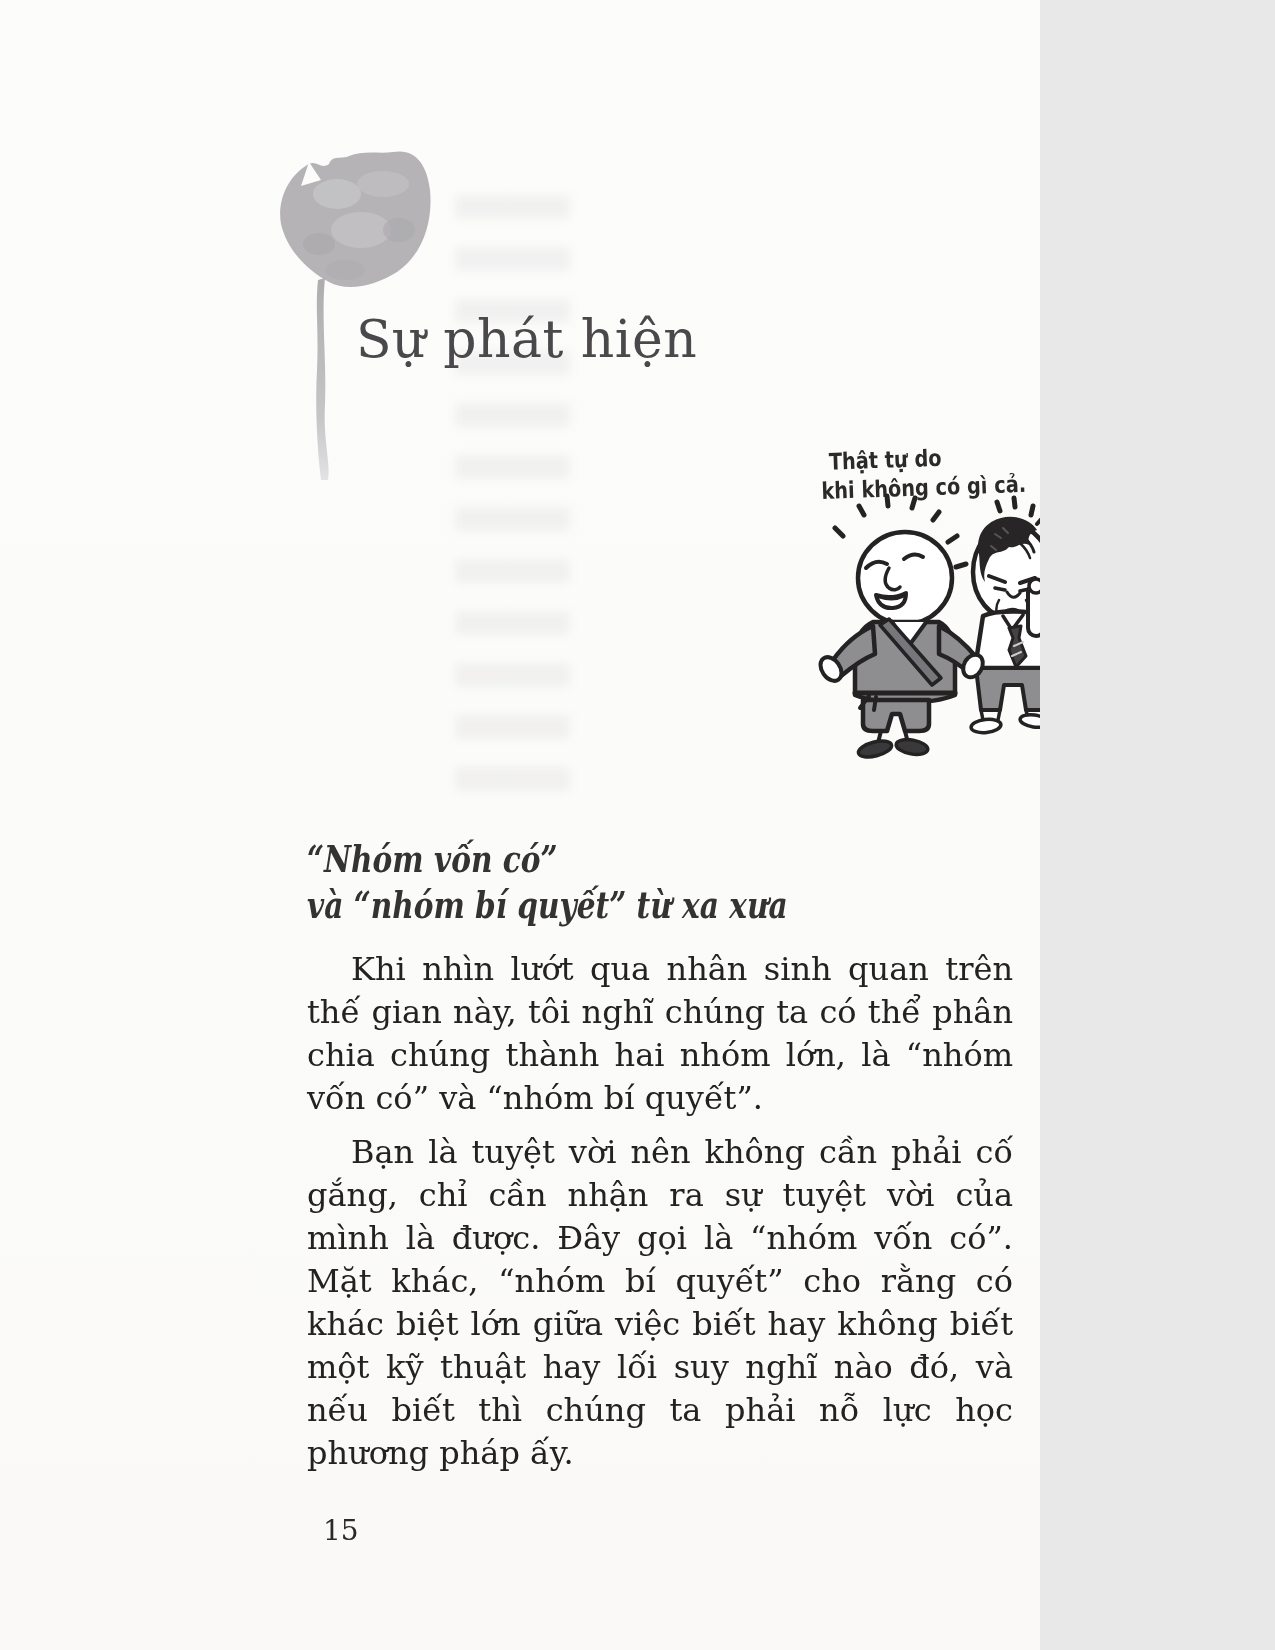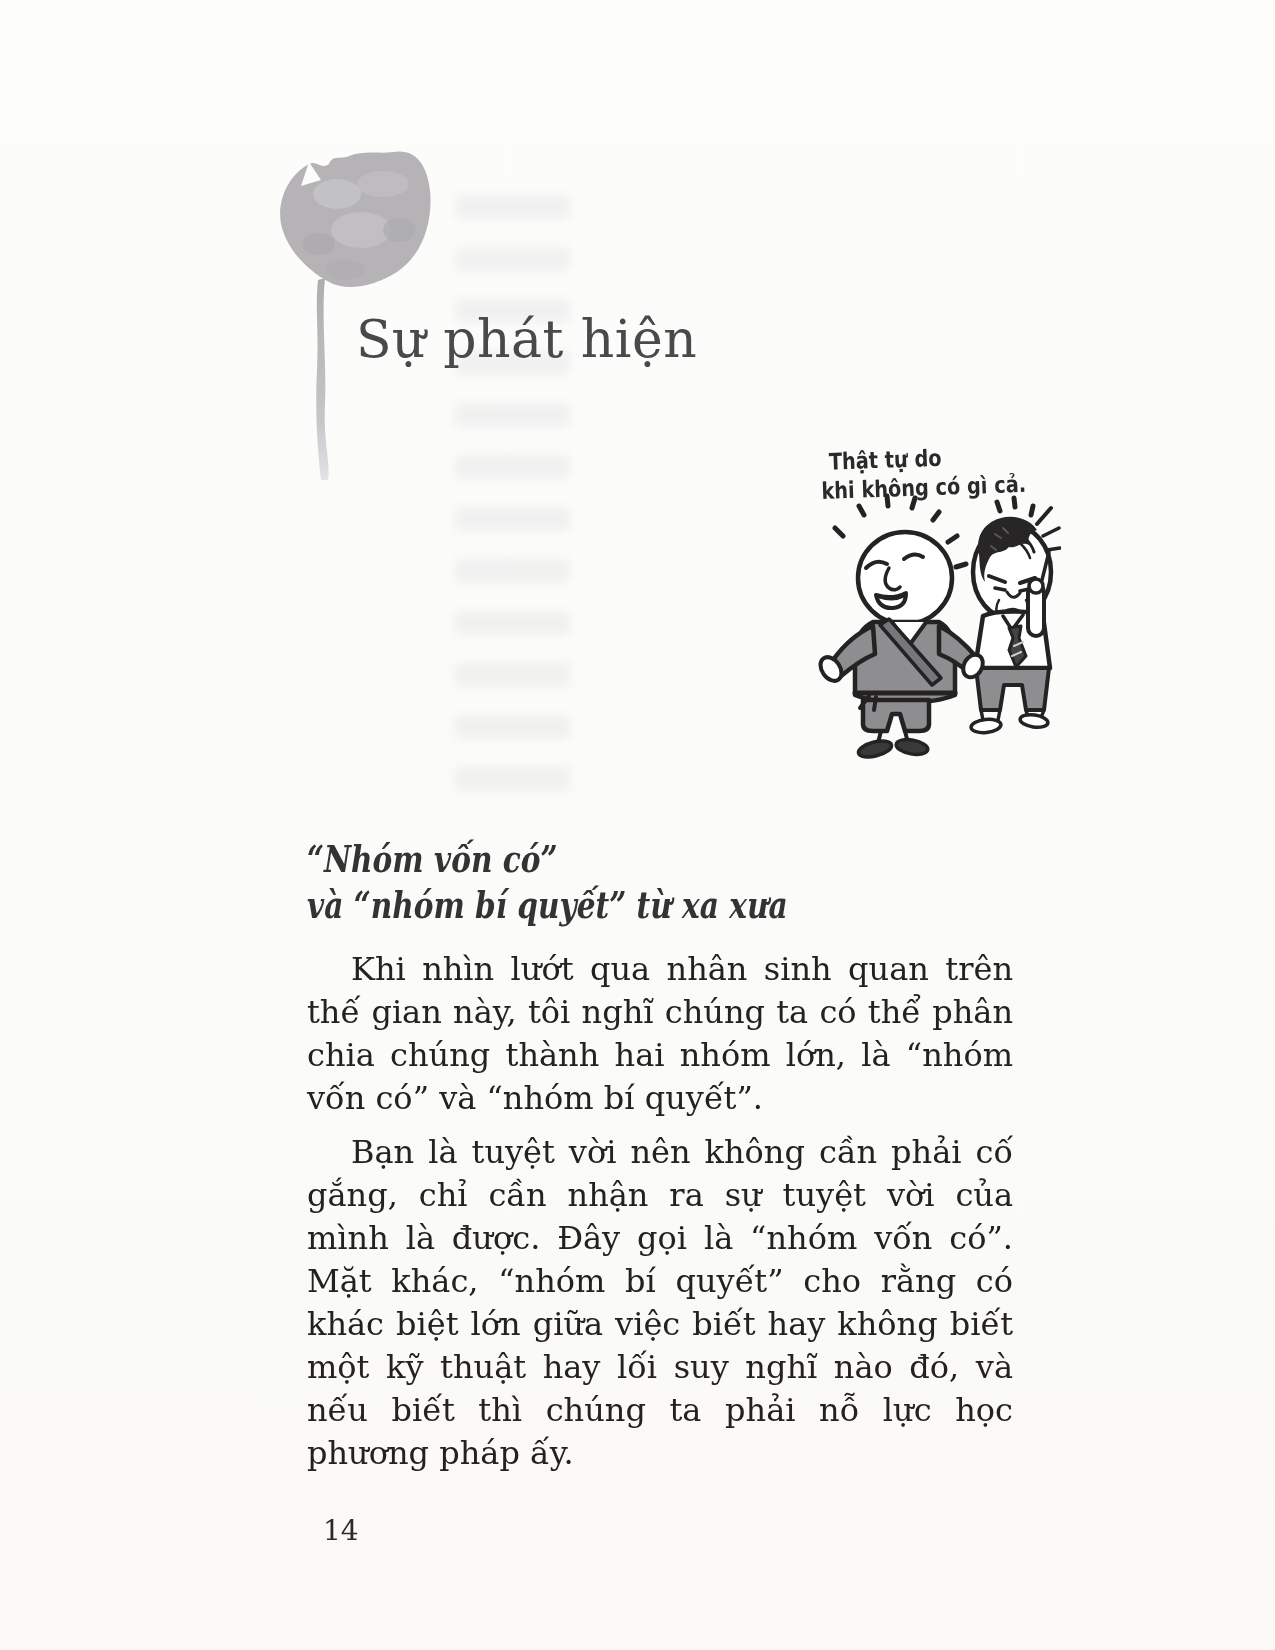--- a/index.html
+++ b/index.html
@@ -1,17 +1,17 @@
 <!DOCTYPE html>
 <html><head>
 <meta charset="utf-8">
 <style>
   html,body { margin:0; padding:0; background:#e8e8e8; }
   .page {
-    position:relative; width:1275px; height:1650px;
+    position:relative; width:1040px; height:1650px;
     background:linear-gradient(180deg,#fcfcfb 0%, #fbfbf9 60%, #faf9f7 100%);
     overflow:hidden;
     font-family:"DejaVu Serif", serif;
   }
   
   .ghost {
     position:absolute; left:455px; top:195px; width:115px; height:600px;
     background:repeating-linear-gradient(180deg, rgba(110,108,114,0.07) 0 24px, rgba(0,0,0,0) 24px 52px);
     filter:blur(4px); pointer-events:none;
   }
@@ -149,15 +149,15 @@
 
   <div class="content">
     <h2 class="heading">
       <span>“Nhóm vốn có”</span><br>
       <span>và “nhóm bí quyết” từ xa xưa</span>
     </h2>
     <p>Khi nhìn lướt qua nhân sinh quan trên thế gian này, tôi nghĩ chúng ta có thể phân chia chúng thành hai nhóm lớn, là “nhóm vốn có” và “nhóm bí quyết”.</p>
     <p>Bạn là tuyệt vời nên không cần phải cố gắng, chỉ cần nhận ra sự tuyệt vời của mình là được. Đây gọi là “nhóm vốn có”. Mặt khác, “nhóm bí quyết” cho rằng có khác biệt lớn giữa việc biết hay không biết một kỹ thuật hay lối suy nghĩ nào đó, và nếu biết thì chúng ta phải nỗ lực học phương pháp ấy.</p>
   </div>
 
-  <div class="pagenum">14</div>
+  <div class="pagenum">15</div>
 
 </div>
 
 </body></html>

